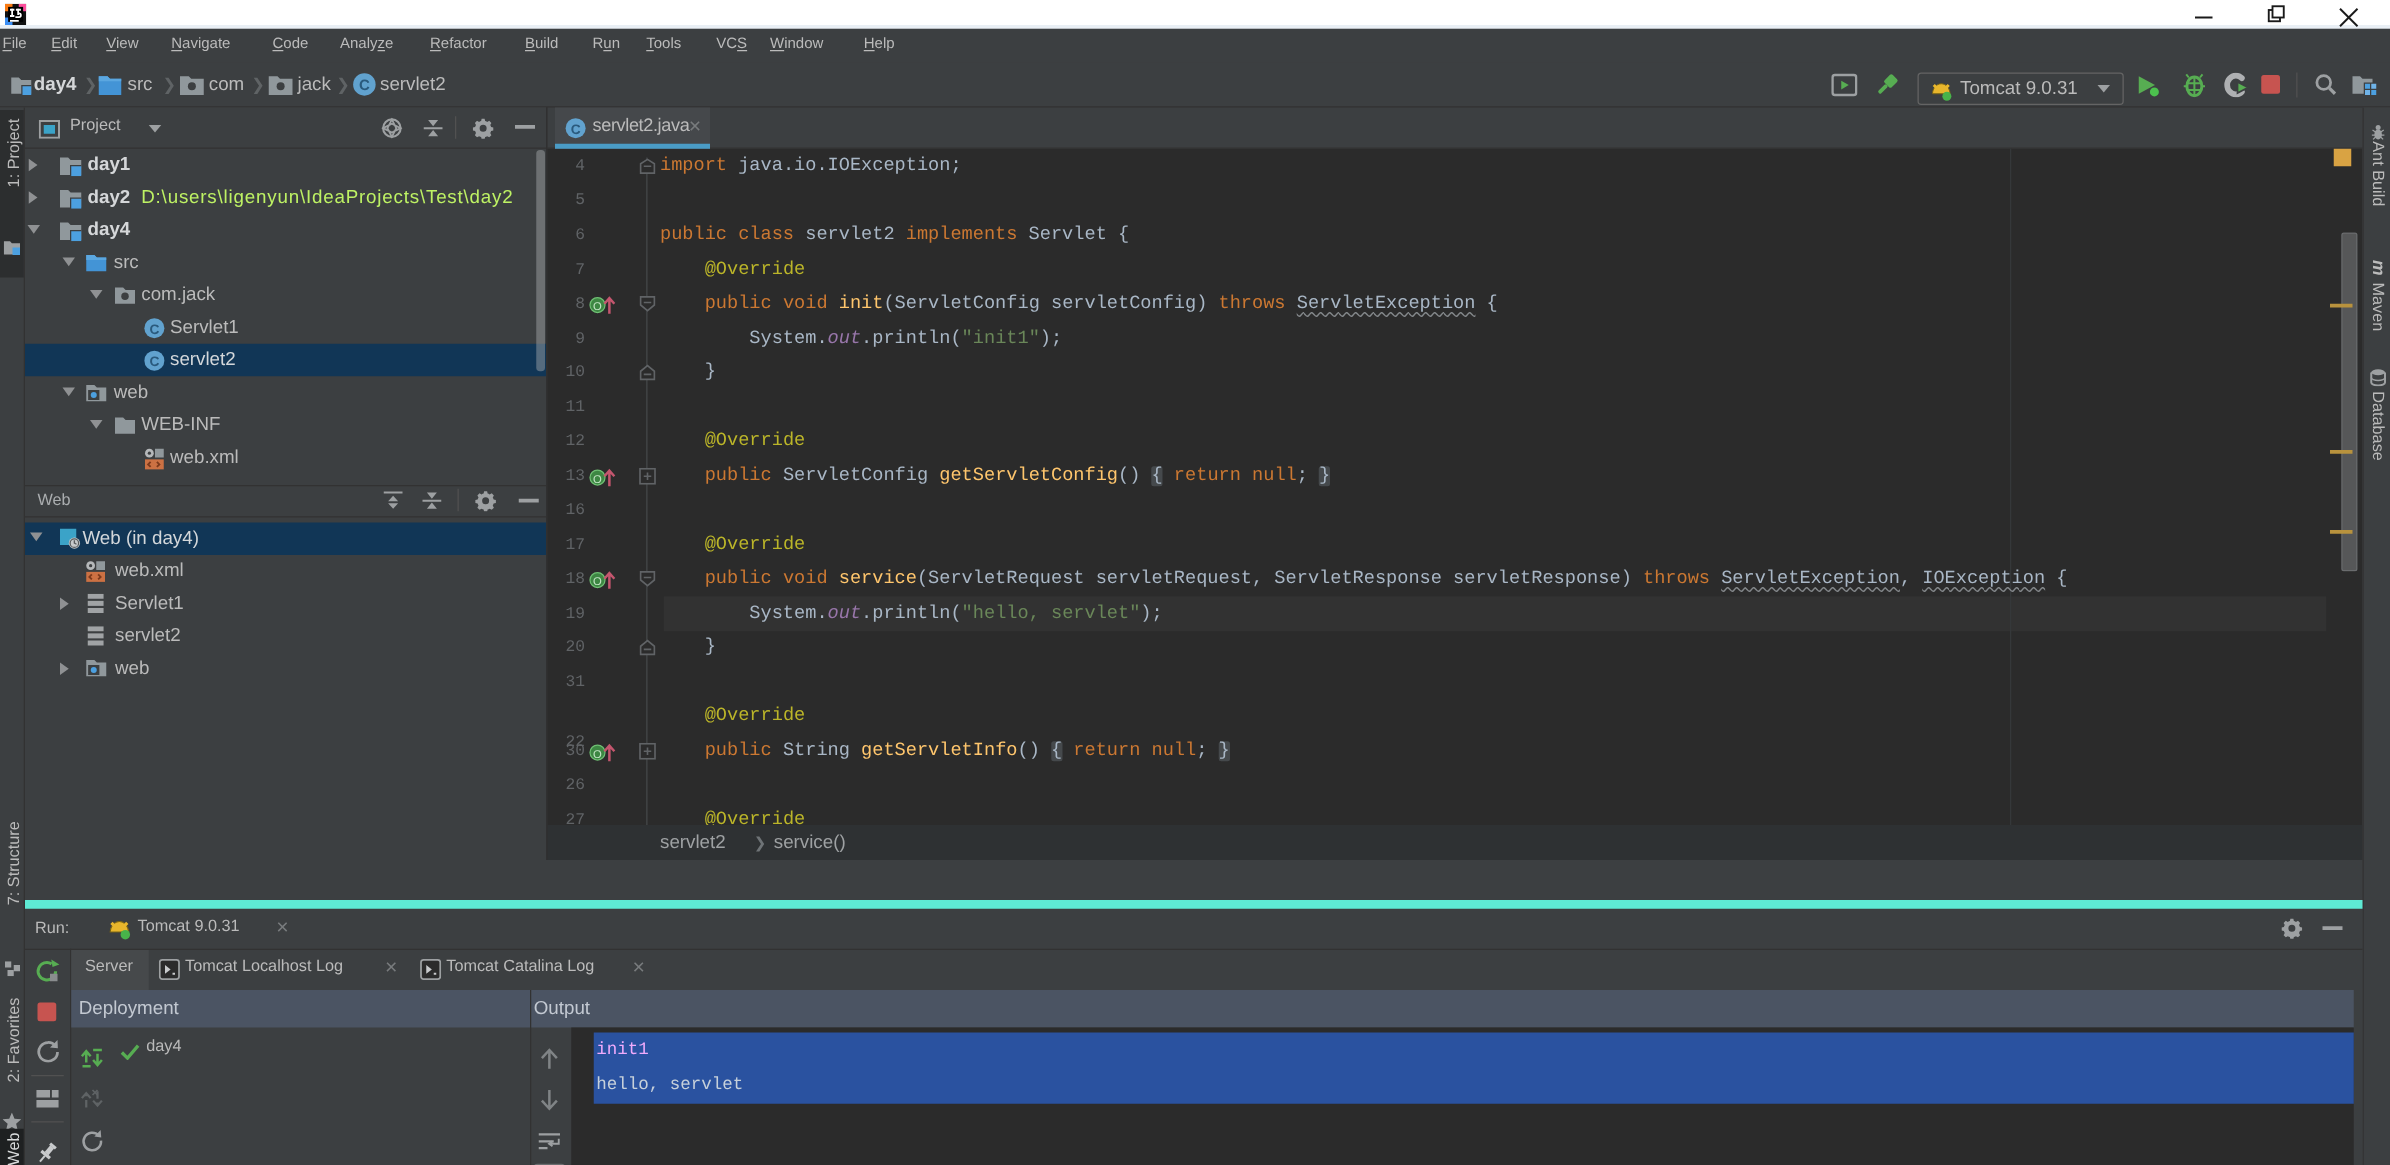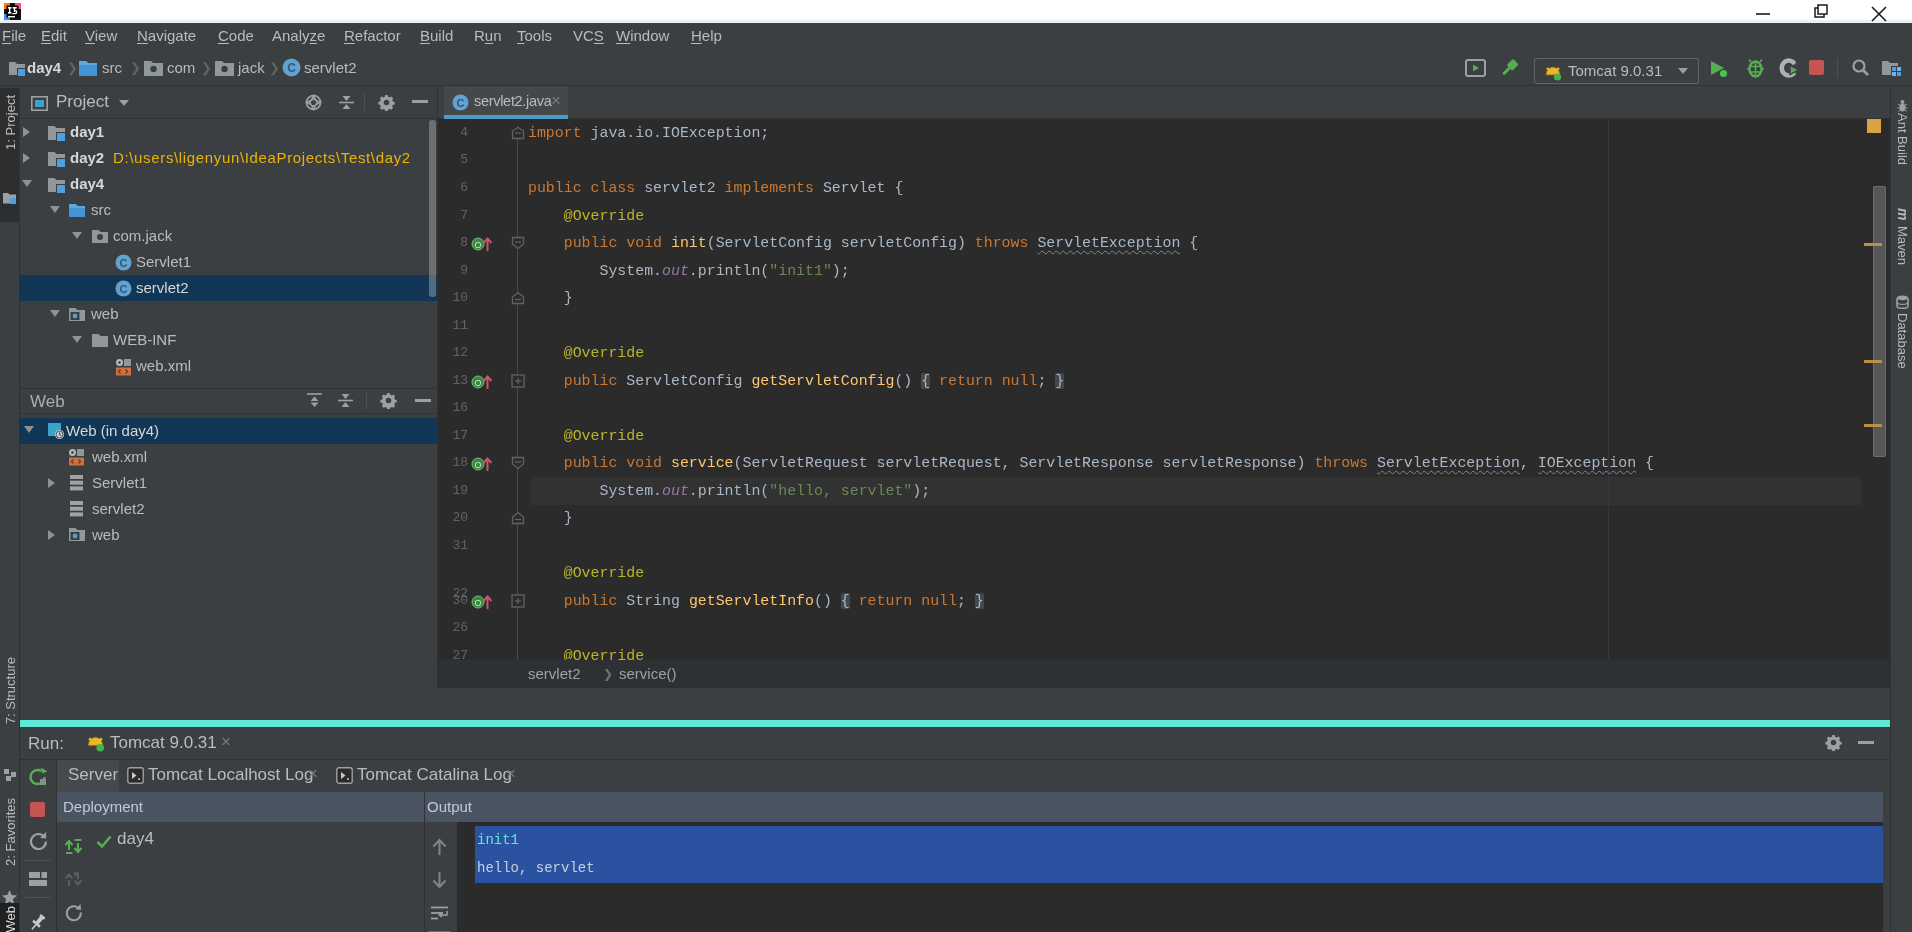--- a/index.html
+++ b/index.html
@@ -1,26 +1,26 @@
 <!DOCTYPE html>
 <html><head>
 <meta charset="utf-8">
 <style>
 *{box-sizing:border-box;margin:0;padding:0}
 html,body{width:1912px;height:932px;overflow:hidden;background:#3c3f41}
 body{font-family:"Liberation Sans",sans-serif;position:relative}
 .abs{position:absolute}
-.ui{color:#bbbbbb;font-size:17px;white-space:pre}
+.ui{color:#bbbbbb;font-size:13px;white-space:pre}
 .mono{font-family:"Liberation Mono",monospace;white-space:pre}
 u{text-decoration:underline;text-underline-offset:2px}
 
 #titlebar{left:0;top:0;width:1912px;height:23px;background:#ffffff;color:#111;font-size:14px}
 
 #menubar{left:0;top:23px;width:1912px;height:27px;background:#3c3f41}
-.mitem{position:absolute;top:4px;color:#bbbbbb;font-size:15px}
+.mitem{position:absolute;top:4px;color:#bbbbbb;font-size:12px}
 
 #navbar{left:0;top:50px;width:1912px;height:36px;background:#3c3f41;border-bottom:1px solid #323232}
 .crumb{position:absolute;top:9px;color:#bbbbbb;font-size:15px}
 .chev{position:absolute;top:10px;color:#5f6365;font-size:13px}
 
 #lstripe{left:0;top:86px;width:20px;height:846px;background:#3c3f41;border-right:1px solid #323232}
 .vtextup{position:absolute;writing-mode:vertical-rl;transform:rotate(180deg);color:#bbbbbb;font-size:13px;white-space:pre}
 .vtextdn{position:absolute;writing-mode:vertical-rl;color:#bbbbbb;font-size:13px;white-space:pre}
 
 #projpanel{left:20px;top:86px;width:417px;height:602px;background:#3c3f41}
@@ -215,21 +215,21 @@
       <rect x="10" y="10" width="8" height="8" fill="#4ca0e0"></rect>
   </svg>
   <div class="trow" style="left:50px;top:33px"><b style="color:#d5d7d9">day1</b></div>
   <div class="arrow-r" style="left:3px;top:67px"></div>
   <svg class="abs" style="left:27px;top:63px" width="19" height="18" viewBox="0 0 19 18">
     <path d="M1 3 h6.5 l2 2 h8.5 v12 h-17 z" fill="#90989c"></path>
       <rect x="9" y="9" width="9" height="9" fill="#3c3f41"></rect>
       <rect x="10" y="10" width="8" height="8" fill="#4ca0e0"></rect>
   </svg>
   <div class="trow" style="left:50px;top:59px"><b style="color:#d5d7d9">day2</b></div>
-  <div class="trow" style="left:93px;top:59px;color:#eab308;letter-spacing:0.65px">D:\users\ligenyun\IdeaProjects\Test\day2</div>
+  <div class="trow" style="left:93px;top:59px;color:#bef264;letter-spacing:0.65px">D:\users\ligenyun\IdeaProjects\Test\day2</div>
   <div class="arrow-d" style="left:2px;top:94px"></div>
   <svg class="abs" style="left:27px;top:89px" width="19" height="18" viewBox="0 0 19 18">
     <path d="M1 3 h6.5 l2 2 h8.5 v12 h-17 z" fill="#90989c"></path>
       <rect x="9" y="9" width="9" height="9" fill="#3c3f41"></rect>
       <rect x="10" y="10" width="8" height="8" fill="#4ca0e0"></rect>
   </svg>
   <div class="trow" style="left:50px;top:85px"><b style="color:#d5d7d9">day4</b></div>
   <div class="arrow-d" style="left:30px;top:120px"></div>
   <svg class="abs" style="left:48px;top:116px" width="18" height="16" viewBox="0 0 18 16">
     <path d="M1 2 h6.5 l2 2 h7.5 v11 h-16 z" fill="#4394d6"></path>
@@ -569,15 +569,15 @@
   <svg class="abs" style="left:411px;top:209px" width="17" height="17" viewBox="0 0 17 17">
     <line x1="1" y1="2" x2="10" y2="2" stroke="#c8cacc" stroke-width="1.6"></line>
     <line x1="1" y1="6" x2="10" y2="6" stroke="#c8cacc" stroke-width="1.6"></line>
     <line x1="1" y1="10" x2="7" y2="10" stroke="#c8cacc" stroke-width="1.6"></line>
     <line x1="1" y1="15.5" x2="16" y2="15.5" stroke="#c8cacc" stroke-width="1.8"></line>
     <path d="M13 2 v9 M10 8 L13 11.5 16 8" stroke="#c8cacc" stroke-width="1.6" fill="none"></path>
   </svg>
 
   <div class="abs" style="left:437px;top:95px;width:1426px;height:149px;background:#2b2b2b"></div>
   <div class="abs" style="left:455px;top:99px;width:1408px;height:57px;background:#2a52a0"></div>
-  <div class="abs mono" style="left:457px;top:99px;height:28px;line-height:28px;font-size:14px;color:#5eead4">init1</div>
+  <div class="abs mono" style="left:457px;top:99px;height:28px;line-height:28px;font-size:14px;color:#f0abfc">init1</div>
   <div class="abs mono" style="left:457px;top:127px;height:28px;line-height:28px;font-size:14px;color:#c6d0da">hello, servlet</div>
 </div>
 
 </body></html>

